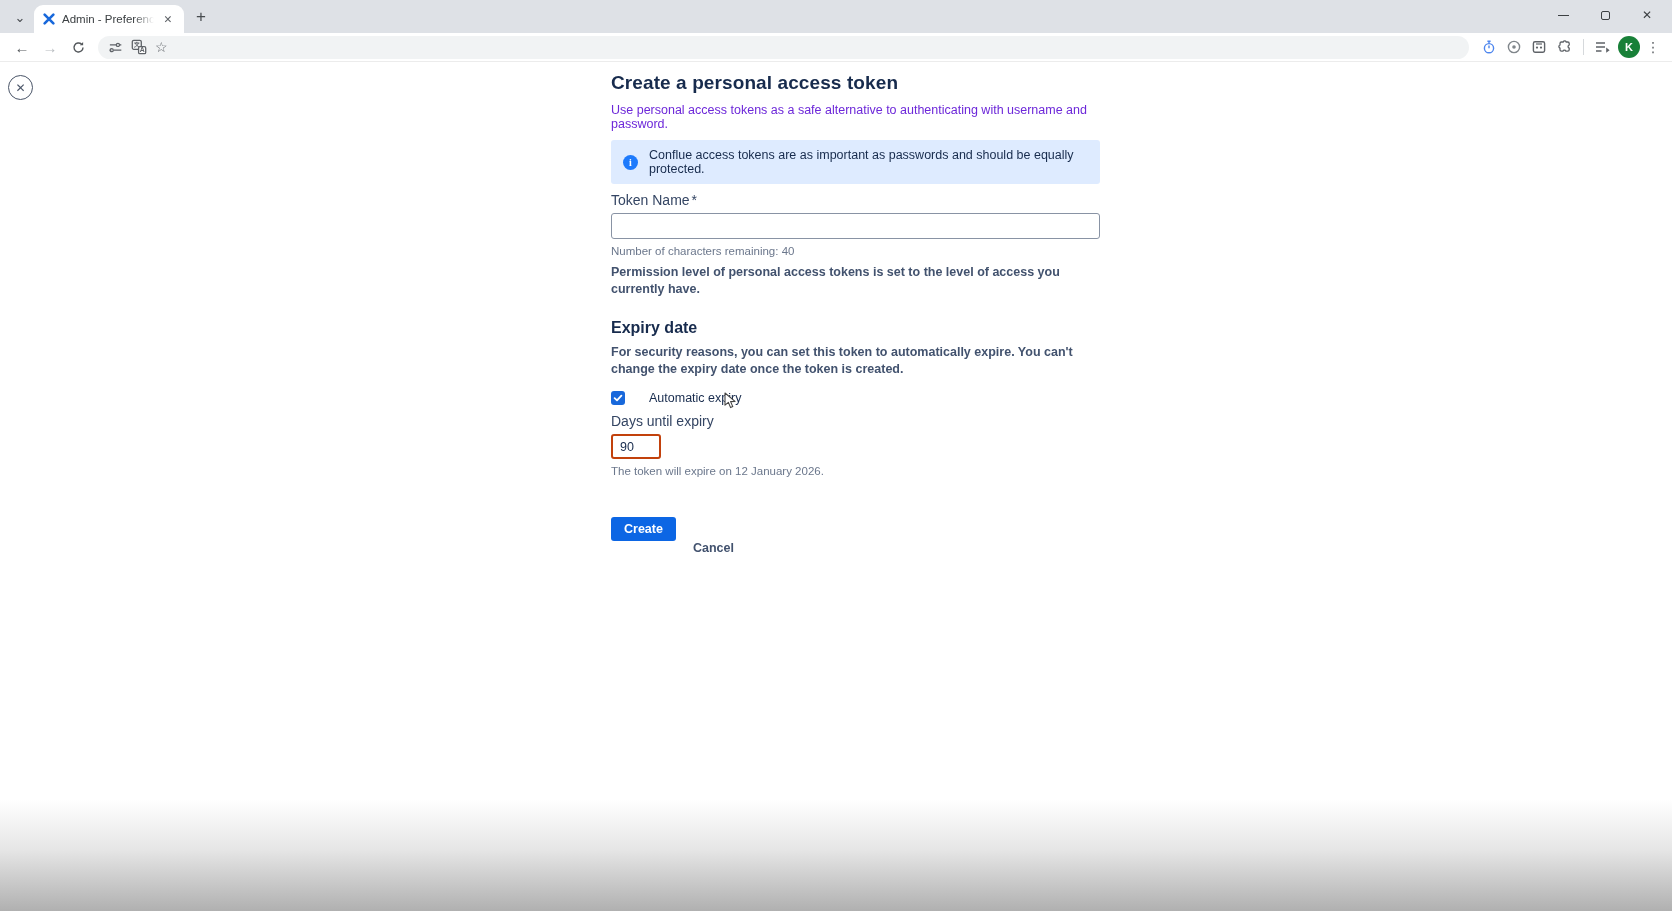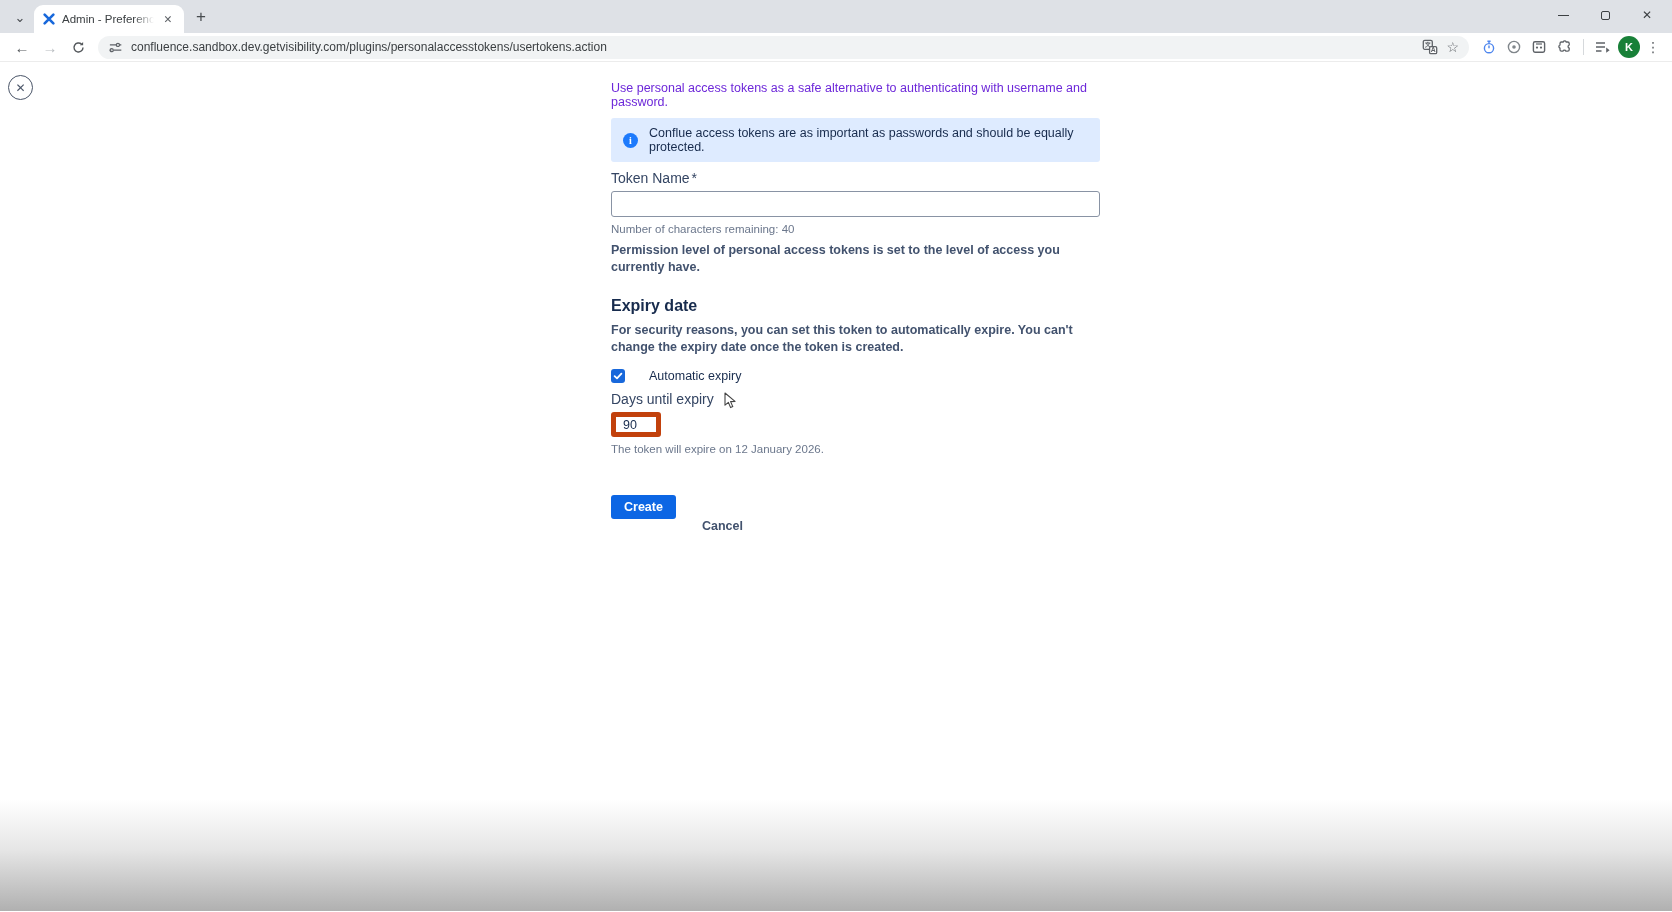--- a/index.html
+++ b/index.html
@@ -56,23 +56,23 @@
   .text-input { display:block; width:489px; height:26px; margin-top:5px; border:1px solid #8993A4; border-radius:3px;
                 padding:0 8px; font-size:12.5px; color:#172B4D; background:#fff; outline:none;
                 font-family:"Liberation Sans",sans-serif; }
   .hint { margin-top:6px; font-size:11.5px; color:#6B778C; }
   h2.section-heading { margin-top:20px; font-size:16px; font-weight:700; color:#172B4D; }
   .section-text { margin-top:7px; font-size:12.5px; color:#42526E; max-width:472px; line-height:1.38;font-weight:bold; }
   .check-row { margin-top:13px; display:flex; align-items:center; gap:24px; }
   .checkbox { width:14px; height:14px; background:#1868DB; border-radius:3px; display:flex; align-items:center;
               justify-content:center; cursor:pointer; flex:0 0 auto; }
   .check-label { font-size:12.5px; color:#172B4D; }
-  .days-input { display:block; width:50px; height:25px; margin-top:5px; border:5px solid #c2410c; border-radius:3px;
+  .days-input { display:block; width:50px; height:25px; margin-top:5px; border:2px solid #c2410c; border-radius:3px;
                 padding:0 7px; font-size:12.5px; color:#172B4D; outline:none; font-family:"Liberation Sans",sans-serif; }
-  .btn-row { margin-top:21px; display:flex; align-items:center; gap:26px; }
+  .btn-row { margin-top:21px; display:flex; align-items:center; gap:17px; }
   .btn-primary { background:#0C66E4; color:#fff; border:none; border-radius:3px; padding:5px 13px; font-size:12.5px;
                  font-weight:700; cursor:pointer; font-family:"Liberation Sans",sans-serif; }
   .btn-link { background:none; border:none; color:#42526E; font-size:12.5px; font-weight:700; cursor:pointer;
               font-family:"Liberation Sans",sans-serif; padding:5px 0;margin-top:38px; }
   .cursor { position:absolute; left:724px; top:330px; pointer-events:none; }
   .bottom-fade { position:absolute; left:0; top:737px; width:1672px; height:112px; pointer-events:none;
                  background:linear-gradient(180deg, rgba(255,255,255,0) 0%, #e6e6e6 45%, #b0b0b0 100%); }
   svg { display:block; }
 </style>
 </head>
@@ -115,21 +115,20 @@
   </div>
 
   <div class="addressbar">
     <span class="addr-icon">
       <svg width="15" height="15" viewBox="0 0 16 16">
         <path d="M2 5.2h6.6 M12.6 5.2h1.6 M2 10.8h1.6 M5.8 10.8h8.4" stroke="#5f6368" stroke-width="1.3" fill="none"></path>
         <circle cx="10.6" cy="5.2" r="1.7" fill="none" stroke="#5f6368" stroke-width="1.3"></circle>
         <circle cx="3.9" cy="10.8" r="1.7" fill="none" stroke="#5f6368" stroke-width="1.3"></circle>
       </svg>
     </span>
-    <span class="url-text">confluence.sandbox.dev.getvisibility.com/plugins/personalaccesstokens/usertokens.action</span>
     <span class="addr-icon">
       <svg width="16" height="16" viewBox="0 0 16 16">
         <rect x="1.3" y="1.3" width="9" height="9" rx="1.5" fill="none" stroke="#5f6368" stroke-width="1.3"></rect>
         <path d="M3.2 4h5.2 M5.8 2.8v1.2 M7.4 4c-.6 2-2.4 3.6-4.2 4.3 M4.4 4c.6 1.8 2.2 3.4 4 4" stroke="#5f6368" stroke-width="1" fill="none"></path>
         <rect x="7.6" y="7.6" width="7.1" height="7.1" rx="1.3" fill="#ffffff" stroke="#5f6368" stroke-width="1.3"></rect>
         <text x="11.2" y="13.2" font-size="6.8" text-anchor="middle" fill="#5f6368" font-family="Liberation Sans, sans-serif" font-weight="bold">A</text>
       </svg>
     </span>
     <span class="star-glyph">☆</span>
   </div>
@@ -173,20 +172,21 @@
 
   <div class="avatar">K</div>
   <div class="kebab">⋮</div>
 </div>
 
 <div class="content">
 
   <div class="page-close">✕</div>
 
   <div class="form">
+    <h1 class="page-title">Create a personal access token</h1>
     <div class="subtitle">Use personal access tokens as a safe alternative to authenticating with username and password.</div>
 
     <div class="banner">
       <div class="info-icon">i</div>
       <div class="banner-text">Conflue access tokens are as important as passwords and should be equally protected.</div>
     </div>
 
     <div class="field-label">
       <span>Token Name</span><span class="req">*</span>
     </div>

